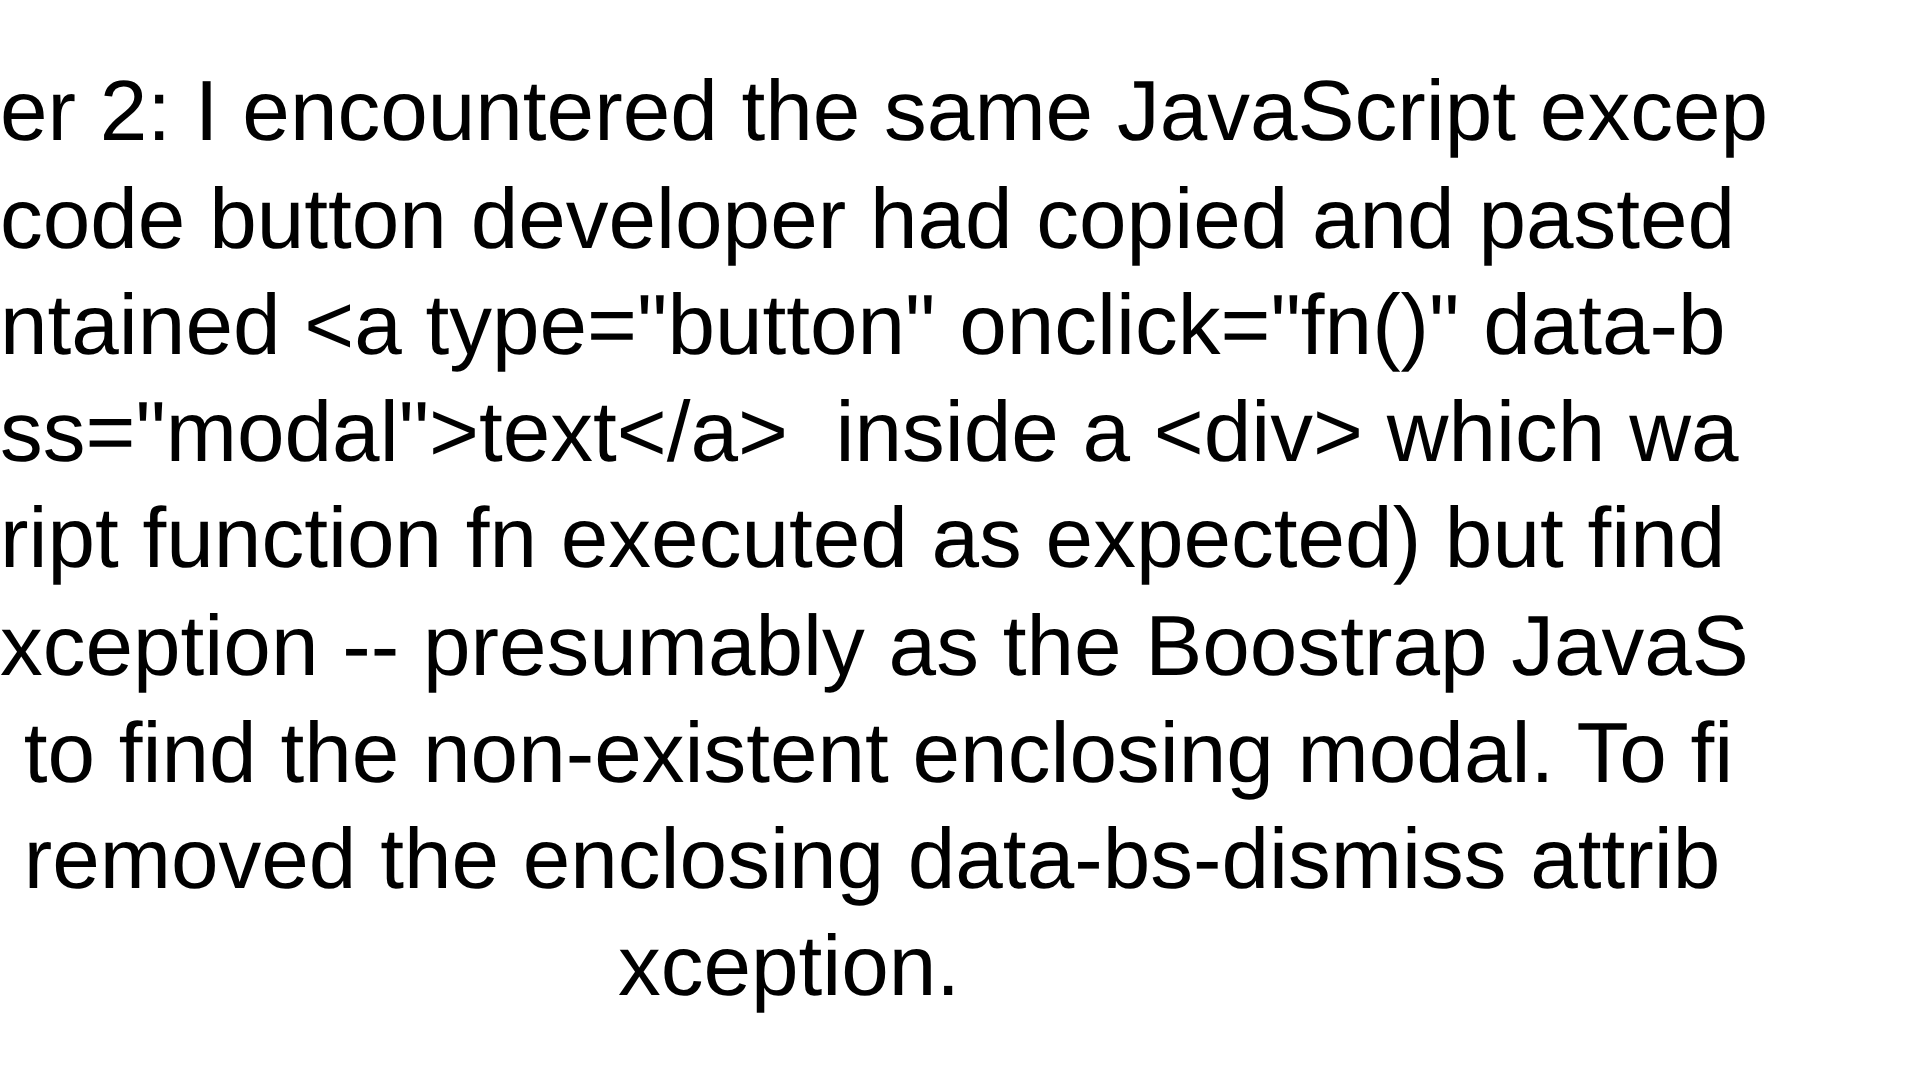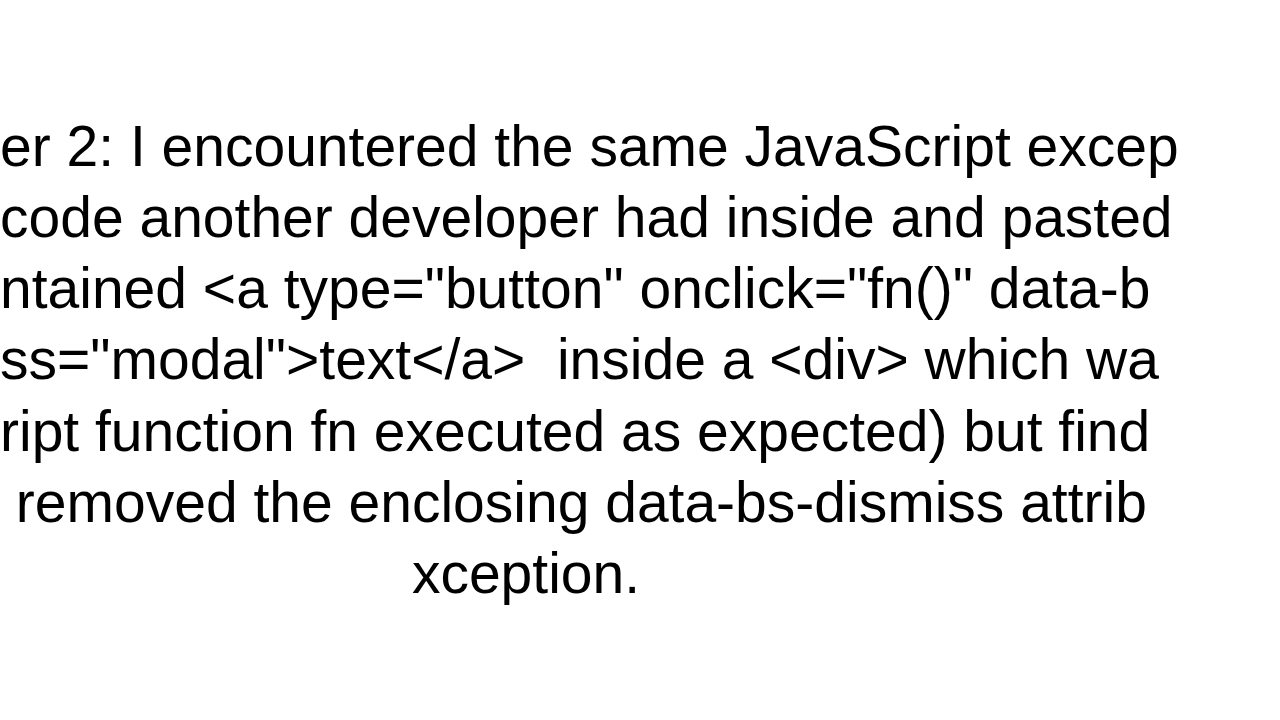--- a/index.html
+++ b/index.html
@@ -27,19 +27,21 @@
     flex-direction: column;
     justify-content: center;
   }
   .line { display: block; }
 </style>
 </head>
 <body>
 
 <div id="text-block">
   <span class="line">er 2: I encountered the same JavaScript excep</span>
-  <span class="line">code another developer had inside and pasted</span>
+  <span class="line">code button developer had copied and pasted</span>
   <span class="line">ntained &lt;a type="button" onclick="fn()" data-b</span>
   <span class="line">ss="modal"&gt;text&lt;/a&gt;  inside a &lt;div&gt; which wa</span>
   <span class="line">ript function fn executed as expected) but find</span>
+  <span class="line">xception -- presumably as the Boostrap JavaS</span>
+  <span class="line"> to find the non-existent enclosing modal. To fi</span>
   <span class="line"> removed the enclosing data-bs-dismiss attrib</span>
   <span class="line">xception.</span>
 </div>
 
 </body></html>

